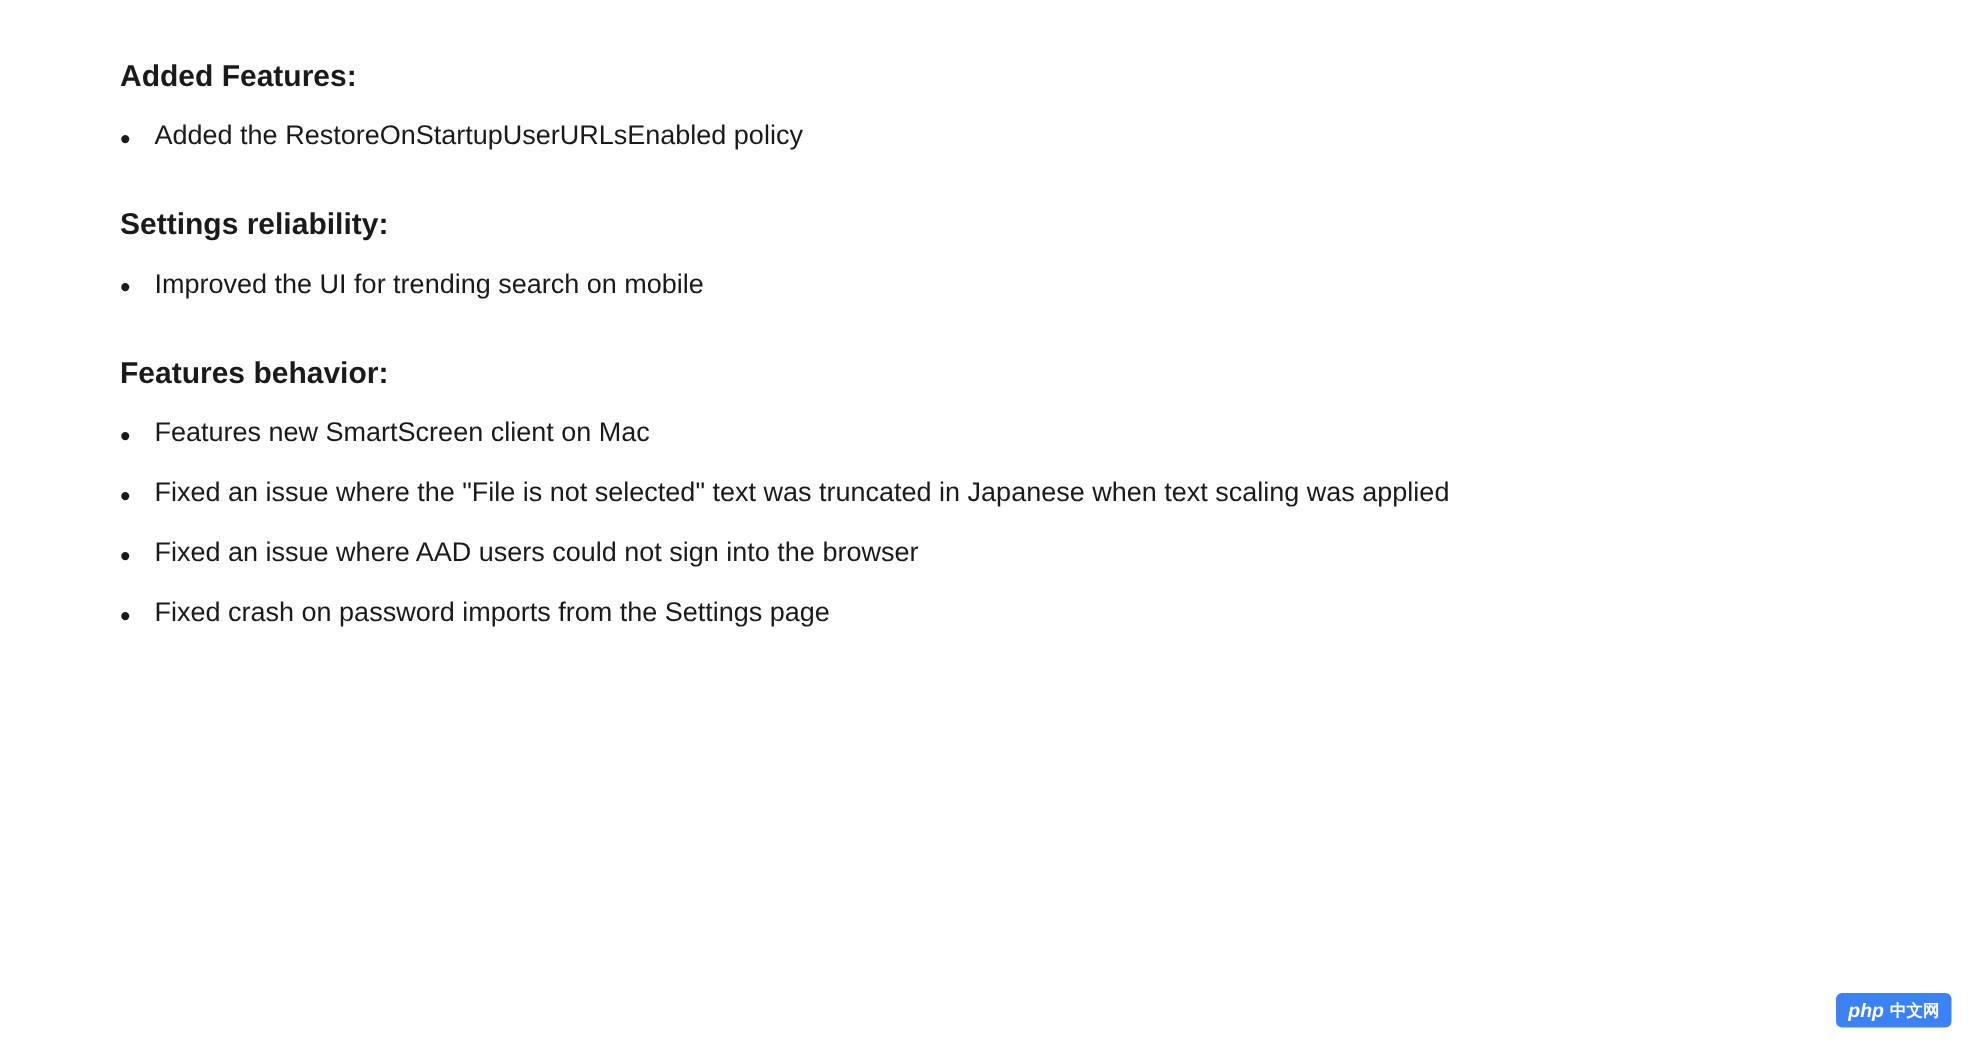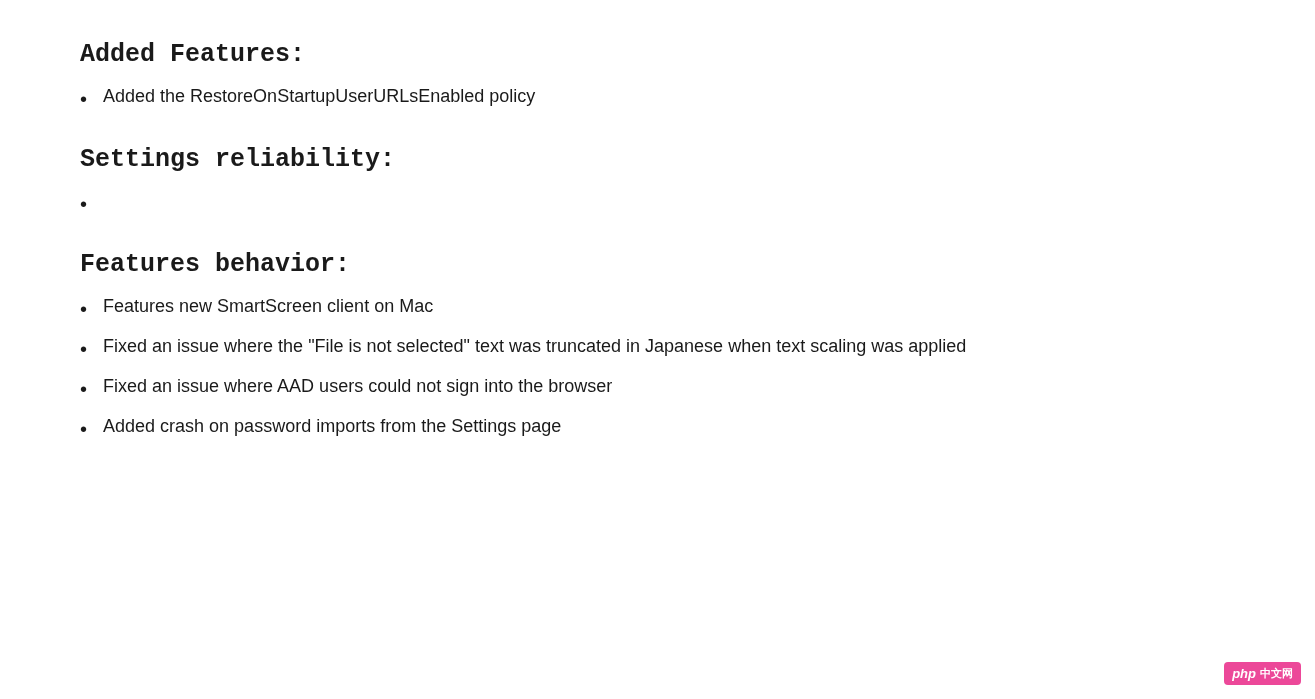--- a/index.html
+++ b/index.html
@@ -17,23 +17,22 @@
       min-height: 699px;
       padding: 40px 80px 60px 80px;
     }
 
     .section {
       margin-bottom: 32px;
     }
 
     .section-title {
       font-weight: 700;
-      font-size: 25px;
+      font-size: 20px;
       margin-bottom: 14px;
-      font-family: Liberation Mono, monospace;
     }
 
     .bullet-list {
       list-style: none;
       padding: 0;
       margin: 0;
     }
 
     .bullet-list li {
       display: flex;
@@ -52,21 +51,21 @@
     }
 
     .bullet-list li .item-text {
       flex: 1;
     }
 
     .php-badge {
       position: fixed;
       bottom: 14px;
       right: 14px;
-      background: #ec4899;
+      background: #3b82f6;
       color: #fff;
       font-size: 12px;
       font-weight: 700;
       padding: 4px 8px;
       border-radius: 4px;
       display: flex;
       align-items: center;
       gap: 4px;
     }
 
@@ -92,41 +91,42 @@
           <span class="bullet">•</span>
           <span class="item-text">Added the RestoreOnStartupUserURLsEnabled policy</span>
         </li>
       </ul>
     </div>
     <div class="section">
       <div class="section-title">Settings reliability:</div>
       <ul class="bullet-list">
         <li>
           <span class="bullet">•</span>
+          <span class="item-text">Improved the UI for trending search on mobile</span>
         </li>
       </ul>
     </div>
     <div class="section">
       <div class="section-title">Features behavior:</div>
       <ul class="bullet-list">
         <li>
           <span class="bullet">•</span>
           <span class="item-text">Features new SmartScreen client on Mac</span>
         </li>
         <li>
           <span class="bullet">•</span>
           <span class="item-text">Fixed an issue where the "File is not selected" text was truncated in Japanese when text scaling was applied</span>
         </li>
         <li>
           <span class="bullet">•</span>
           <span class="item-text">Fixed an issue where AAD users could not sign into the browser</span>
         </li>
         <li>
           <span class="bullet">•</span>
-          <span class="item-text">Added crash on password imports from the Settings page</span>
+          <span class="item-text">Fixed crash on password imports from the Settings page</span>
         </li>
       </ul>
     </div>
   </div>
 
 <div class="php-badge">
   <span class="php-text">php</span>
   <span class="site-text">中文网</span>
 </div>
 

